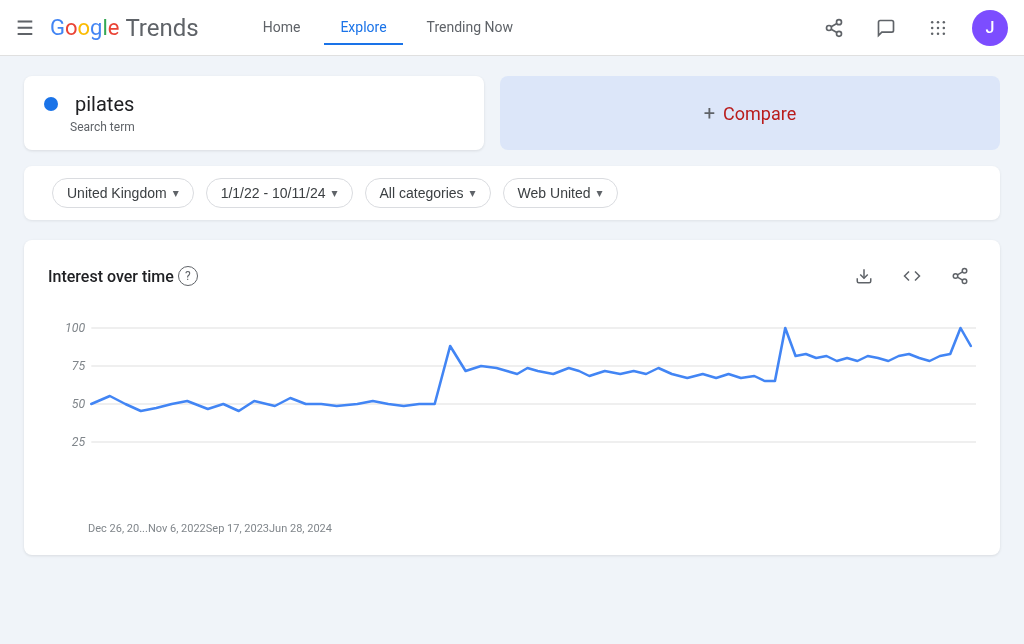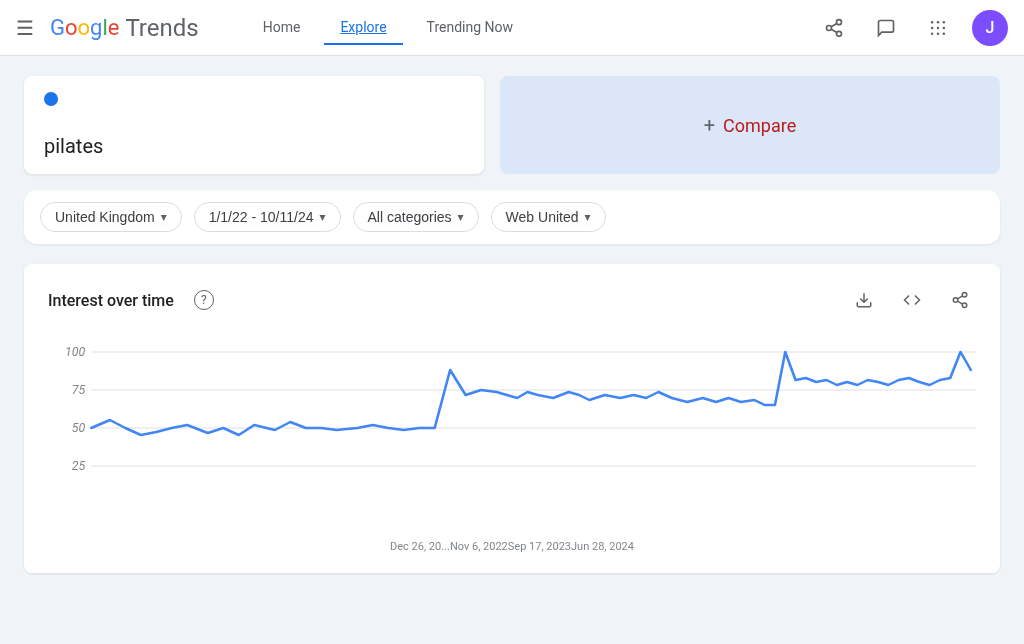--- a/index.html
+++ b/index.html
@@ -59,21 +59,20 @@
       color: #5f6368;
       cursor: pointer;
       border-radius: 4px;
       text-decoration: none;
       white-space: nowrap;
     }
     .nav-item.active {
       color: #1a73e8;
       border-bottom: 2px solid #1a73e8;
       border-radius: 0;
-      text-decoration: underline;
     }
 
     .header-right {
       margin-left: auto;
       display: flex;
       align-items: center;
       gap: 16px;
     }
     .header-icon {
       font-size: 20px;
@@ -116,23 +115,22 @@
       border-radius: 8px;
       padding: 16px 20px;
       flex: 0 0 460px;
       box-shadow: 0 1px 3px rgba(0,0,0,0.1);
       display: flex;
       flex-direction: column;
       gap: 4px;
     }
     .search-term-row {
       display: flex;
-      align-items: flex-start;
-      gap: 28px;
-      flex-direction: column;
+      align-items: center;
+      gap: 17px;
     }
     .blue-dot {
       width: 14px;
       height: 14px;
       border-radius: 50%;
       background: #1a73e8;
       flex-shrink: 0;
     }
     .search-term-text {
       font-size: 20px;
@@ -159,22 +157,22 @@
     .compare-plus {
       font-size: 20px;
       color: #5f6368;
     }
 
     
     .filters-row {
       display: flex;
       gap: 12px;
       background: #fff;
-      border-radius: 13px;
-      padding: 12px 16px;
+      border-radius: 8px;
+      padding: 12px 28px;
       box-shadow: 0 1px 3px rgba(0,0,0,0.08);
       margin-bottom: 20px;
     }
     .filter-btn {
       display: flex;
       align-items: center;
       gap: 6px;
       border: 1px solid #dadce0;
       border-radius: 20px;
       padding: 6px 14px;
@@ -197,21 +195,21 @@
     }
     .chart-header {
       display: flex;
       align-items: center;
       justify-content: space-between;
       margin-bottom: 24px;
     }
     .chart-title-row {
       display: flex;
       align-items: center;
-      gap: 20px;
+      gap: 4px;
     }
     .chart-title {
       font-size: 16px;
       font-weight: 500;
       color: #202124;
     }
     .help-icon {
       width: 20px;
       height: 20px;
       border-radius: 50%;
@@ -246,21 +244,22 @@
       width: 100%;
       height: 200px;
       font-style: italic;
     }
     .chart-svg {
       width: 100%;
       height: 100%;
     }
     .x-axis-labels {
       display: flex;
-      justify-content: center;
+      justify-content: flex-start;
+      margin-top: 6px;
       padding: 0 40px 0 40px;
     }
     .x-label {
       font-size: 11px;
       color: #80868b;
     }
   </style>
 </head>
 <body>
 
@@ -317,20 +316,21 @@
 </header>
 
 <main class="main">
 
   <div class="search-row">
     <div class="search-box">
       <div class="search-term-row">
         <div class="blue-dot"></div>
         <span class="search-term-text">pilates</span>
       </div>
+      <span class="search-term-label">Search term</span>
     </div>
     <div class="compare-box">
       <span class="compare-plus">+</span>
       <span style="font-size:18px; color:#b91c1c;">Compare</span>
     </div>
   </div>
 
   <div class="filters-row">
     <button class="filter-btn">
       <span>United Kingdom</span>

